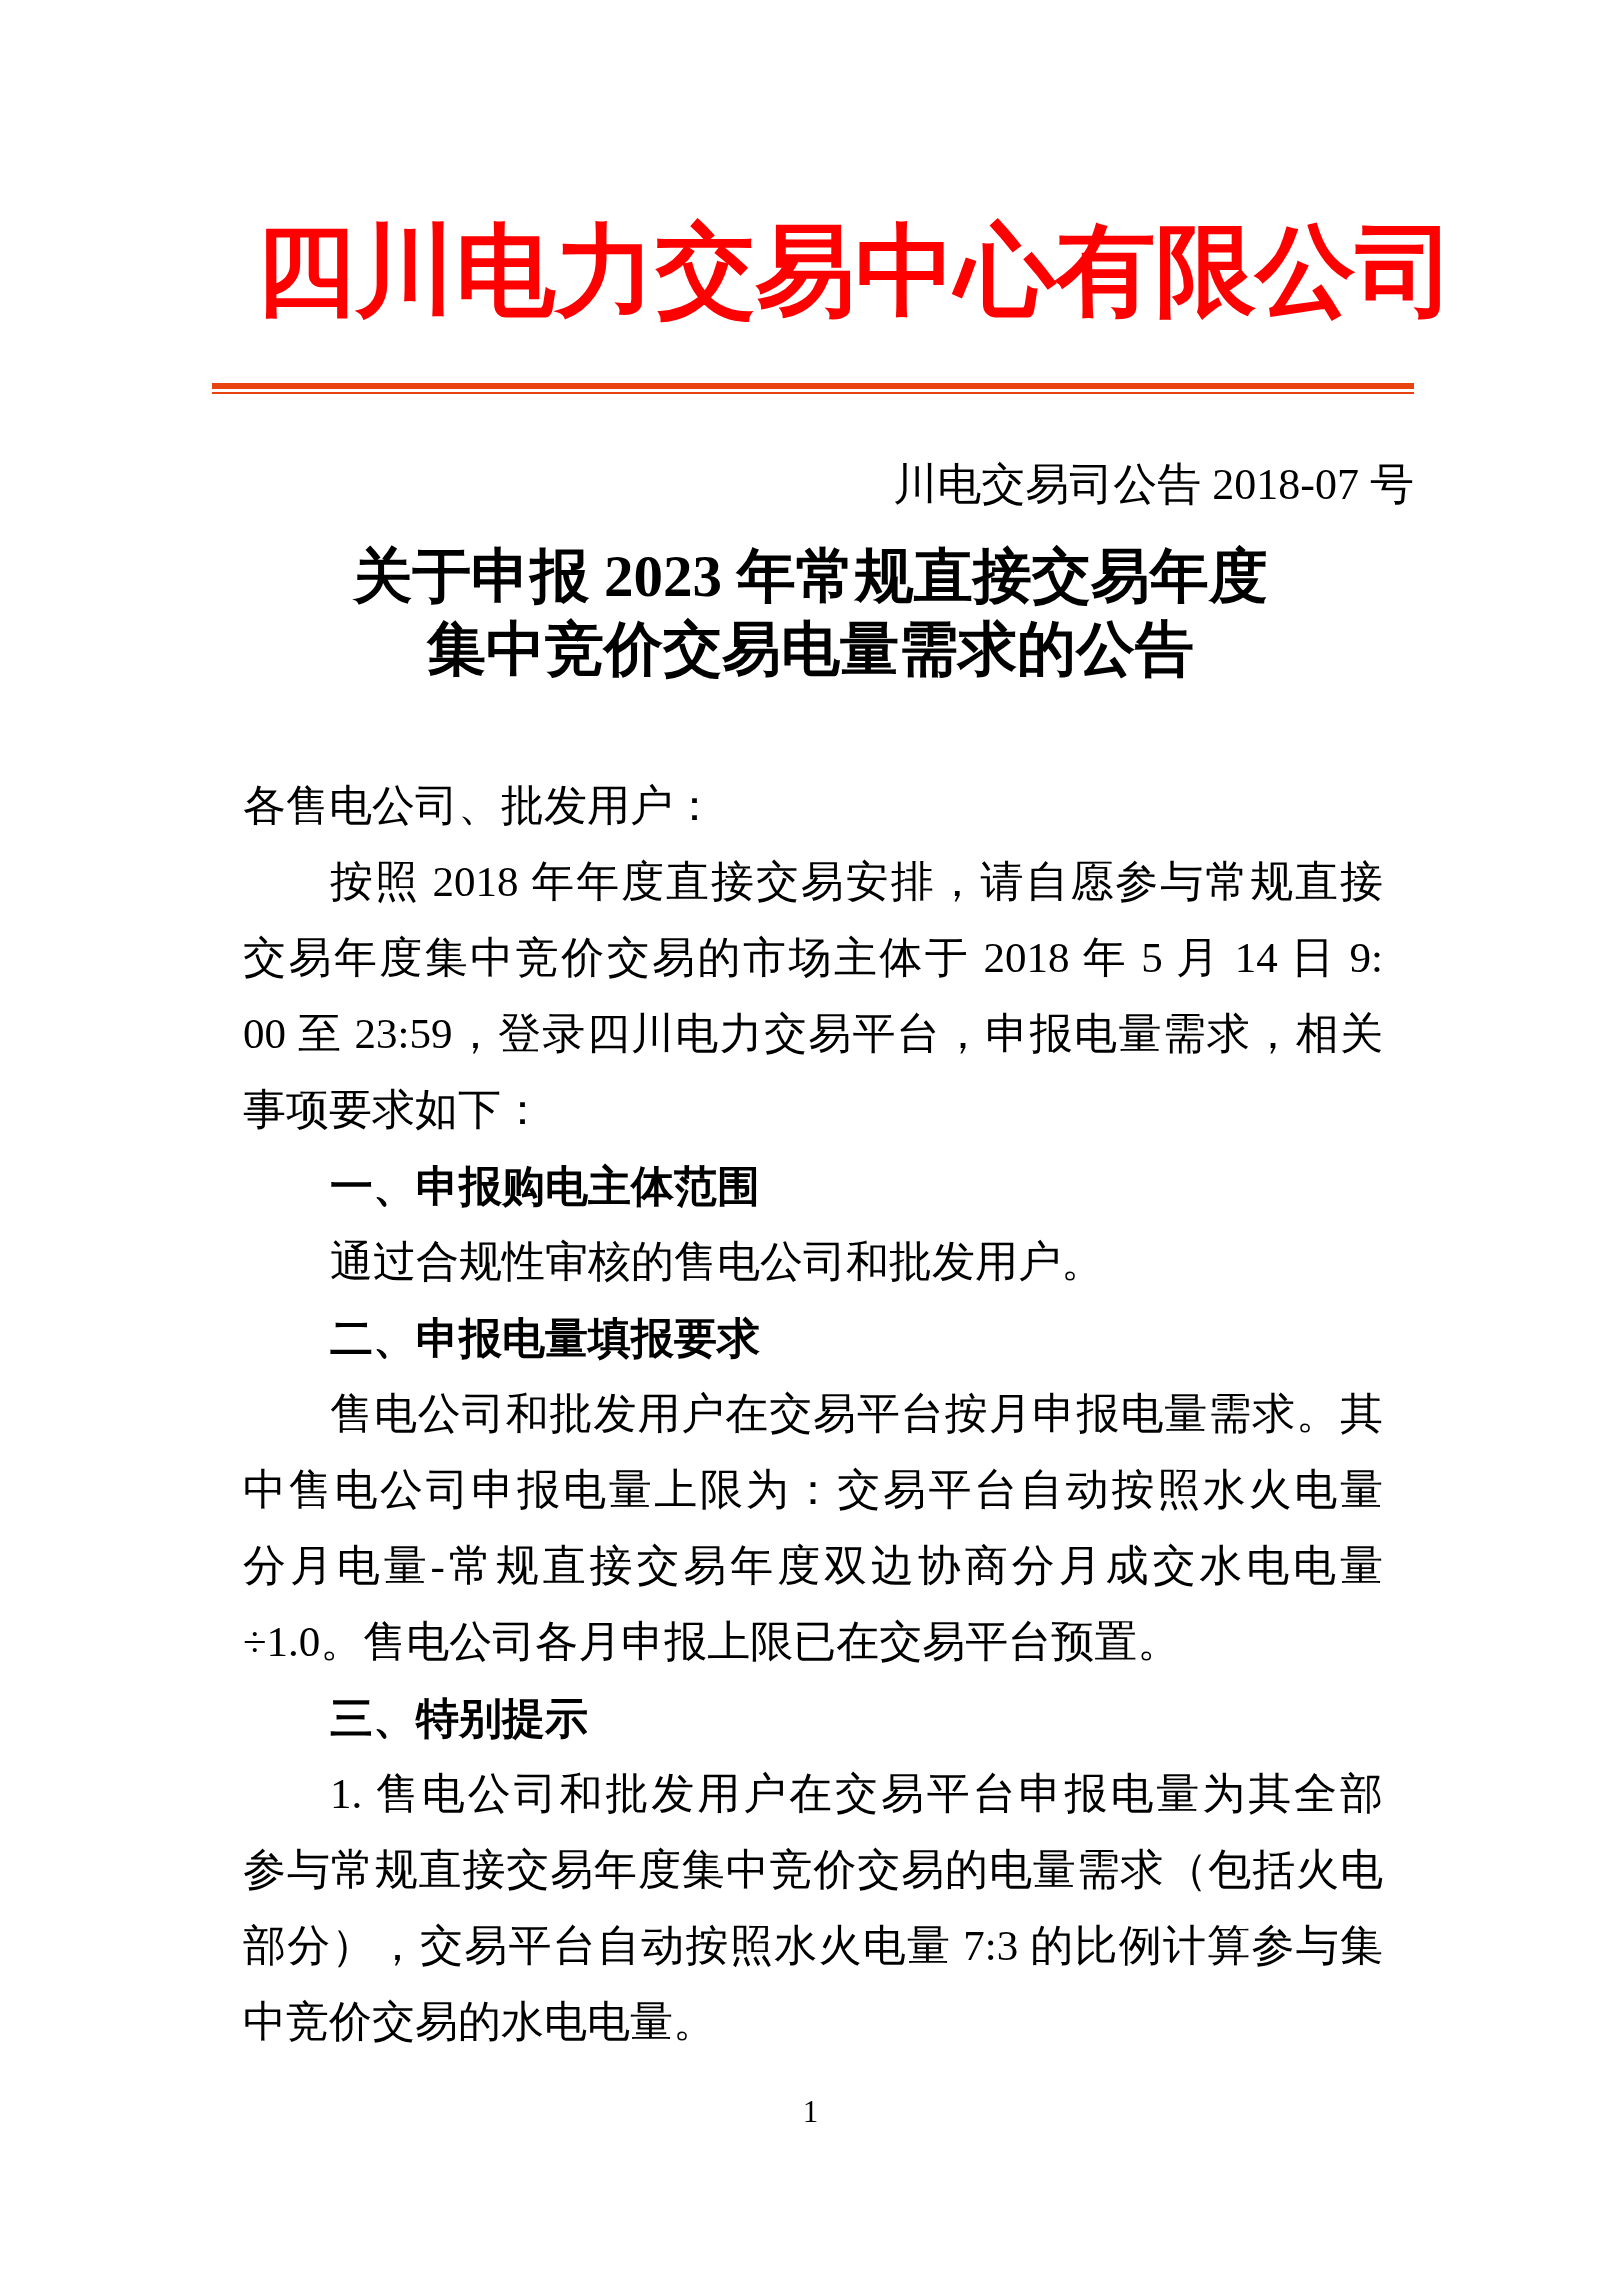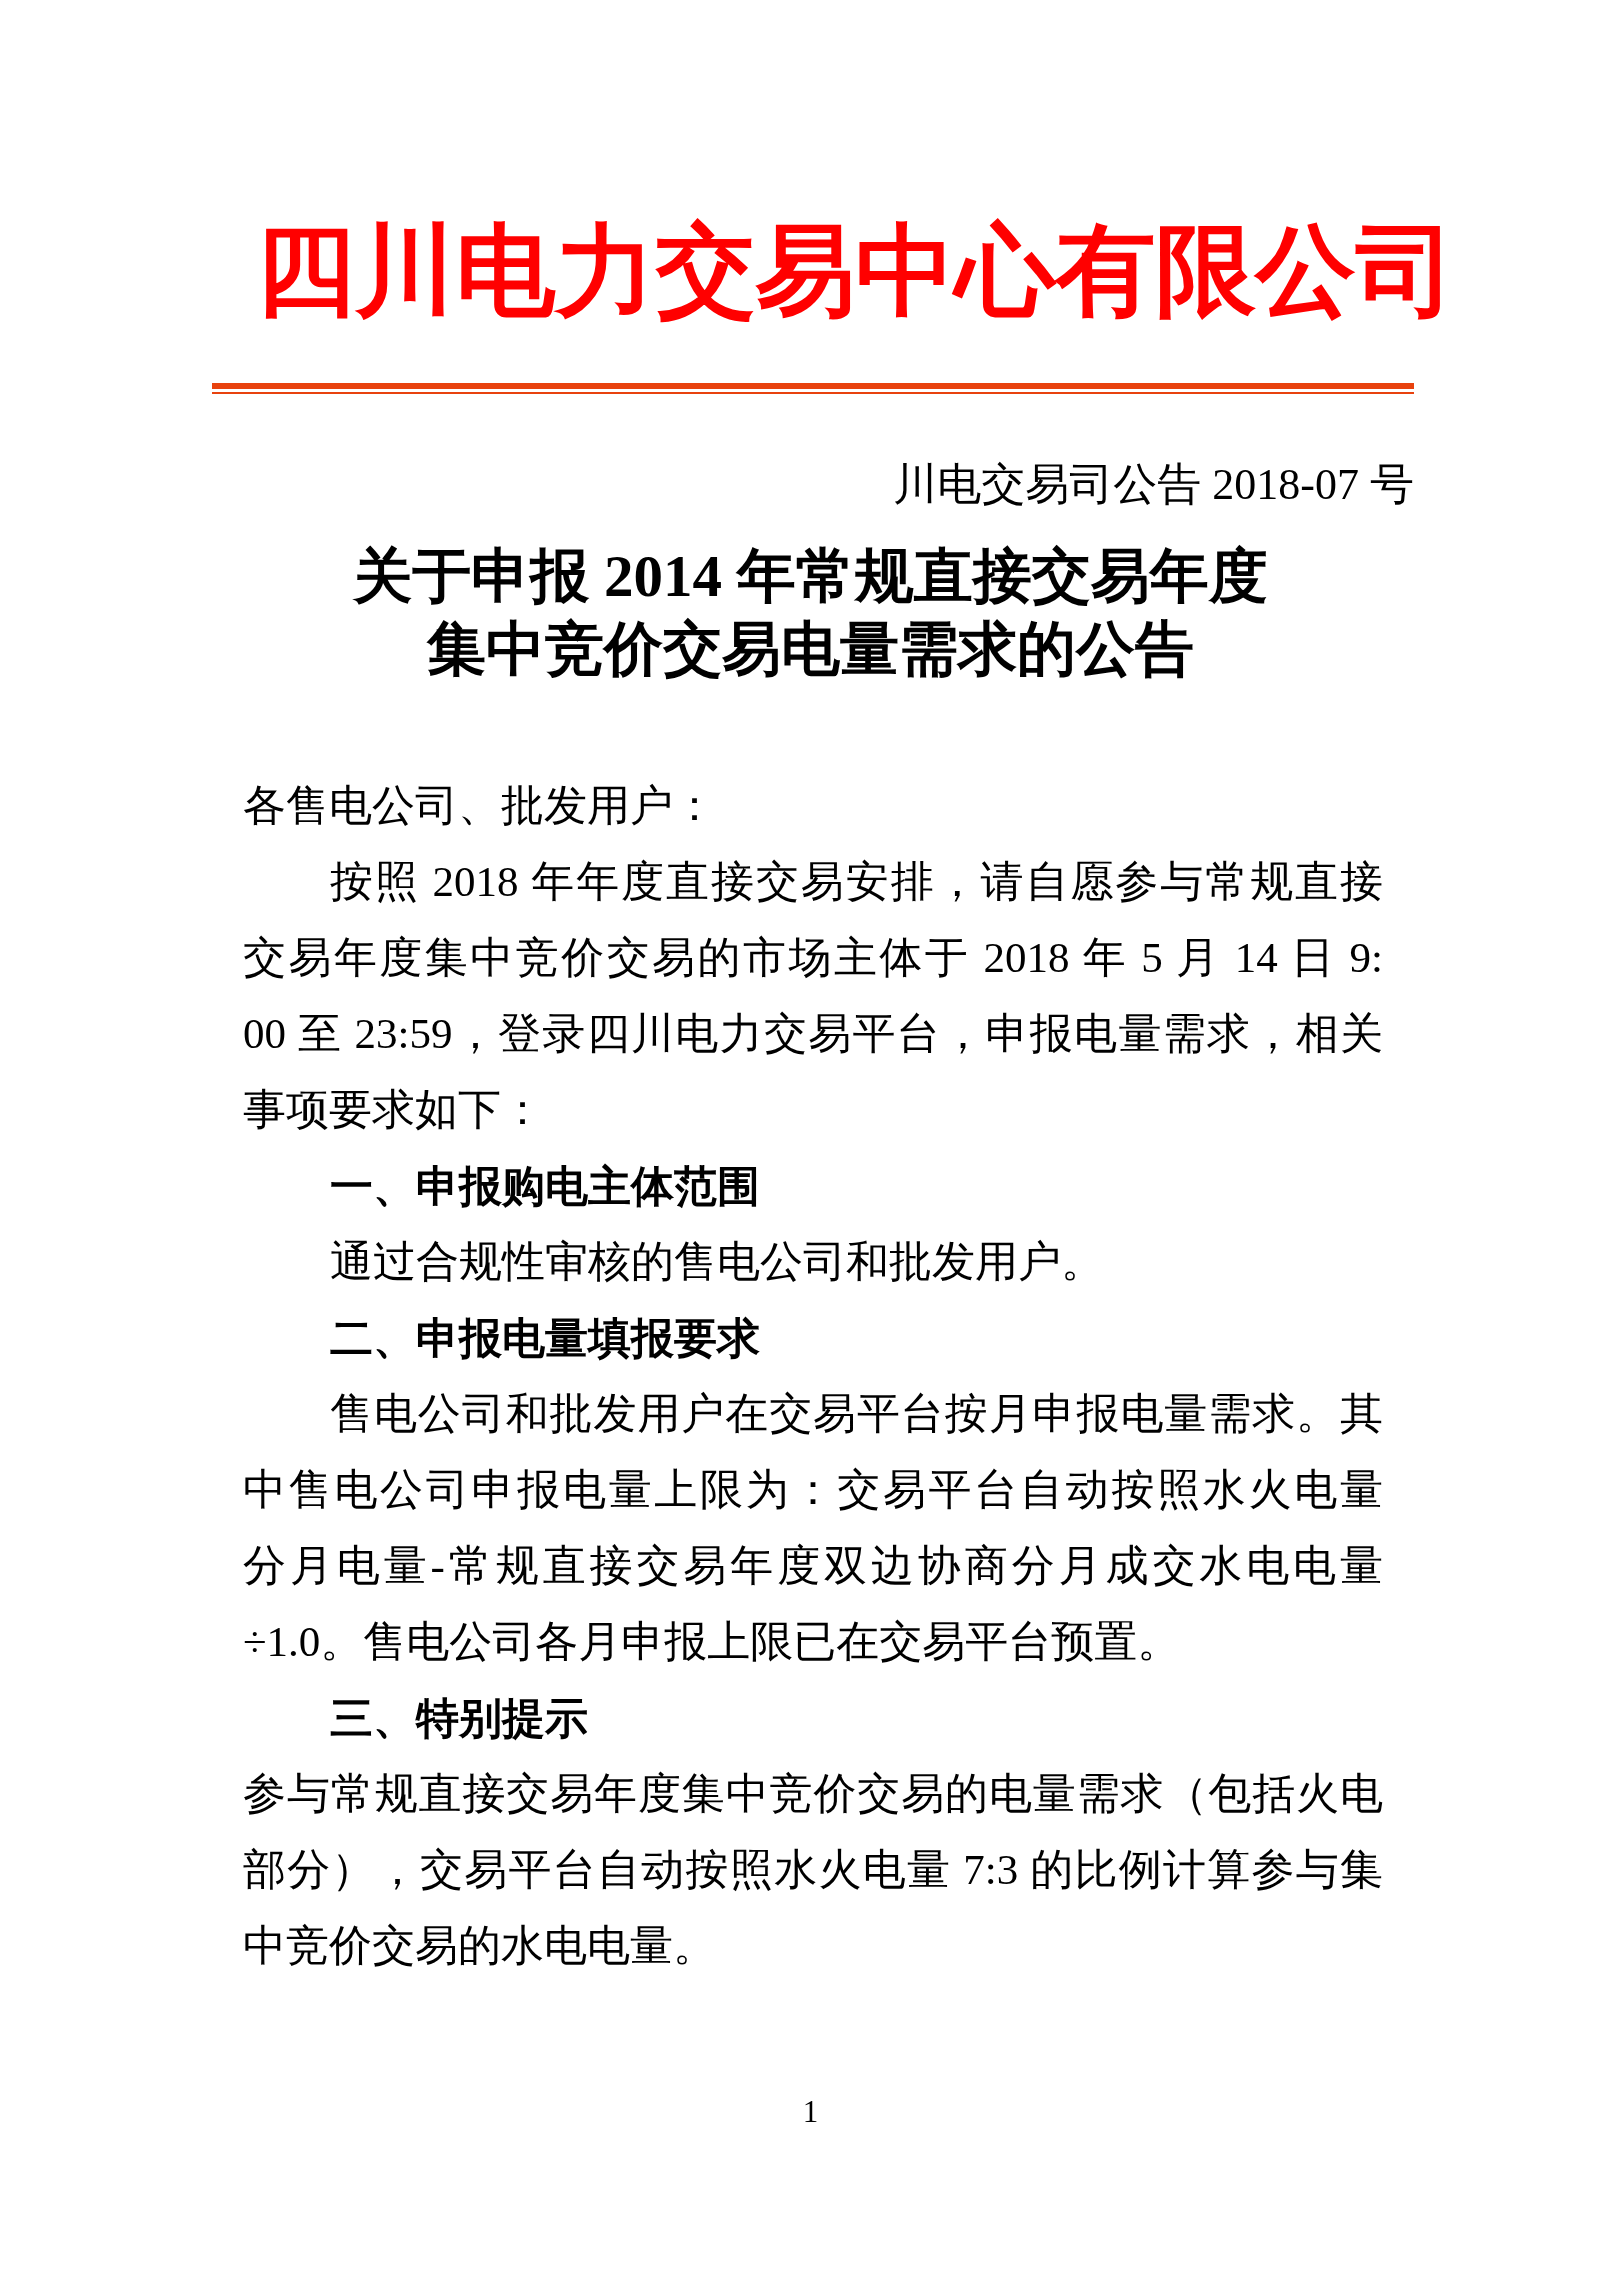--- a/index.html
+++ b/index.html
@@ -102,38 +102,39 @@
 
 <div class="page">
 
   <div class="letterhead">四川电力交易中心有限公司</div>
 
   <div class="rule"></div>
 
   <div class="docnum">川电交易司公告 2018-07 号</div>
 
   <div class="doc-title">
-    <div>关于申报 2014 年常规直接交易年度</div>
+    <div>关于申报 2023 年常规直接交易年度</div>
     <div>集中竞价交易电量需求的公告</div>
   </div>
 
   <div class="body-block" id="body-block">
       <div class="line">各售电公司、批发用户：</div>
       <div class="line indent fill">按照 2018 年年度直接交易安排，请自愿参与常规直接</div>
       <div class="line fill">交易年度集中竞价交易的市场主体于 2018 年 5 月 14 日 9:</div>
       <div class="line fill">00 至 23:59，登录四川电力交易平台，申报电量需求，相关</div>
       <div class="line">事项要求如下：</div>
       <div class="line heading indent">一、申报购电主体范围</div>
       <div class="line indent">通过合规性审核的售电公司和批发用户。</div>
       <div class="line heading indent">二、申报电量填报要求</div>
       <div class="line indent fill">售电公司和批发用户在交易平台按月申报电量需求。其</div>
       <div class="line fill">中售电公司申报电量上限为：交易平台自动按照水火电量</div>
       <div class="line fill">分月电量-常规直接交易年度双边协商分月成交水电电量</div>
       <div class="line">÷1.0。售电公司各月申报上限已在交易平台预置。</div>
       <div class="line heading indent">三、特别提示</div>
+      <div class="line indent fill">1. 售电公司和批发用户在交易平台申报电量为其全部</div>
       <div class="line fill">参与常规直接交易年度集中竞价交易的电量需求（包括火电</div>
       <div class="line fill">部分），交易平台自动按照水火电量 7:3 的比例计算参与集</div>
       <div class="line">中竞价交易的水电电量。</div>
     </div>
 
   <div class="pagenum">1</div>
 
 </div>
 
 

